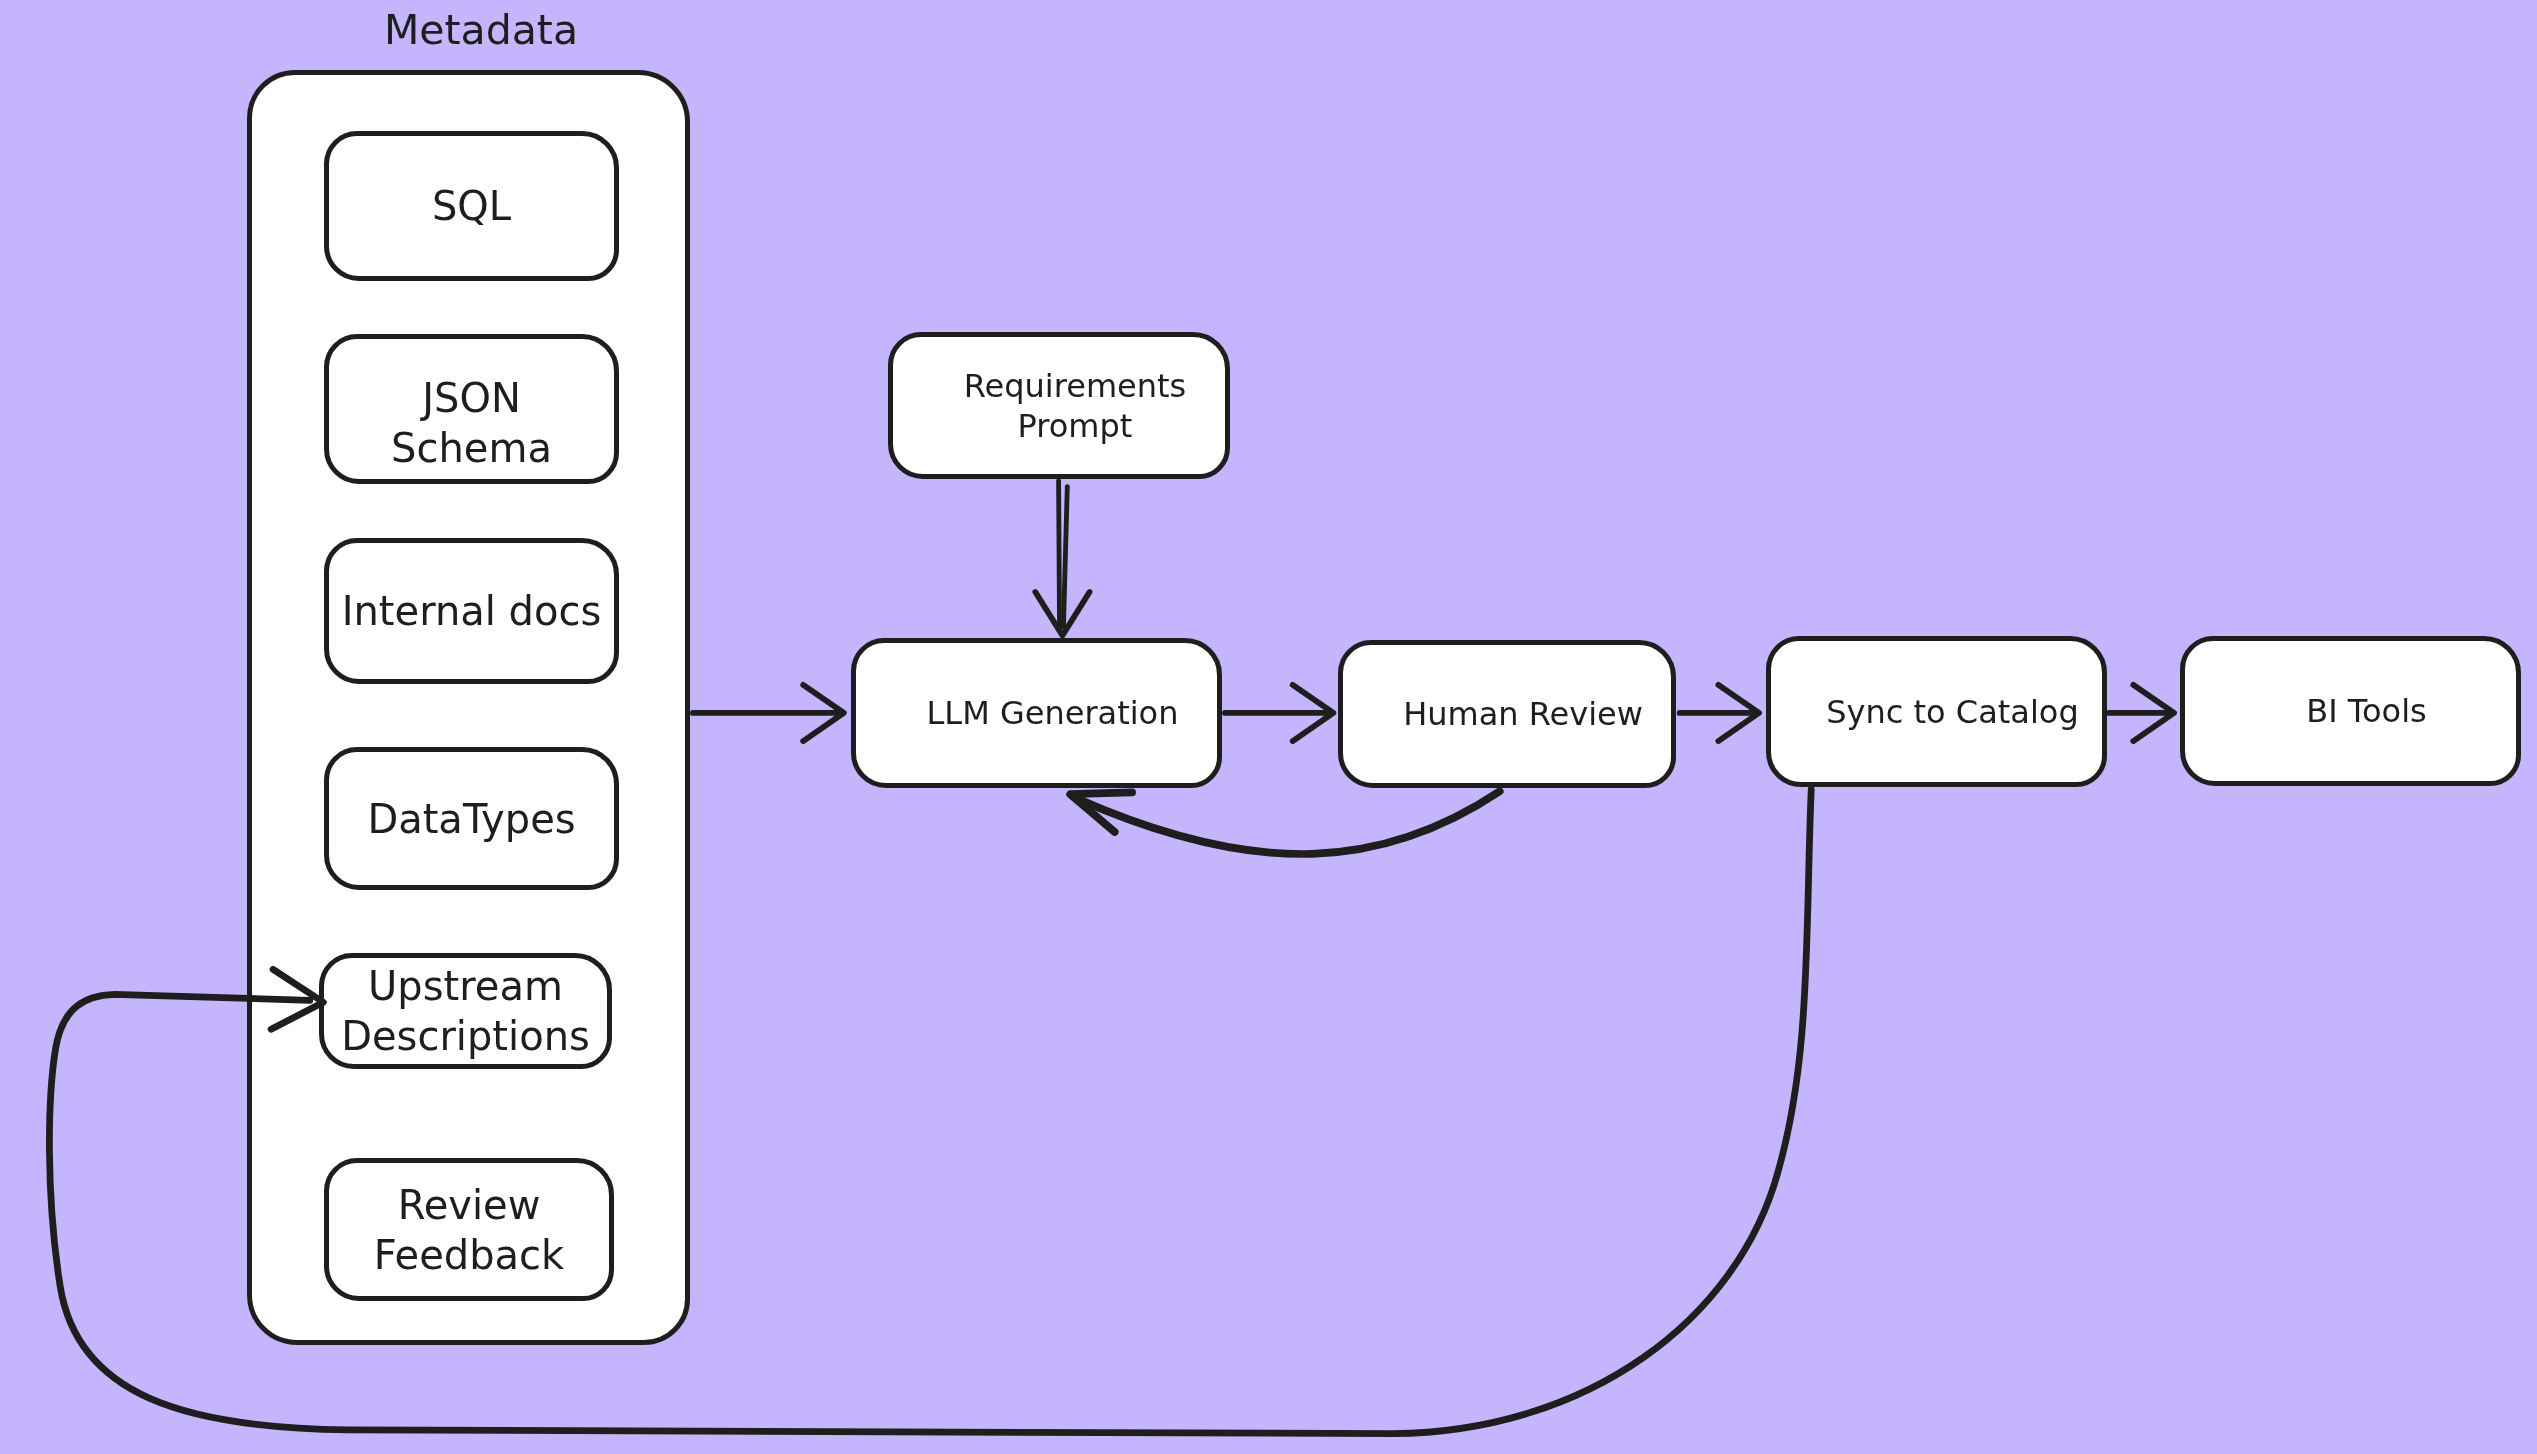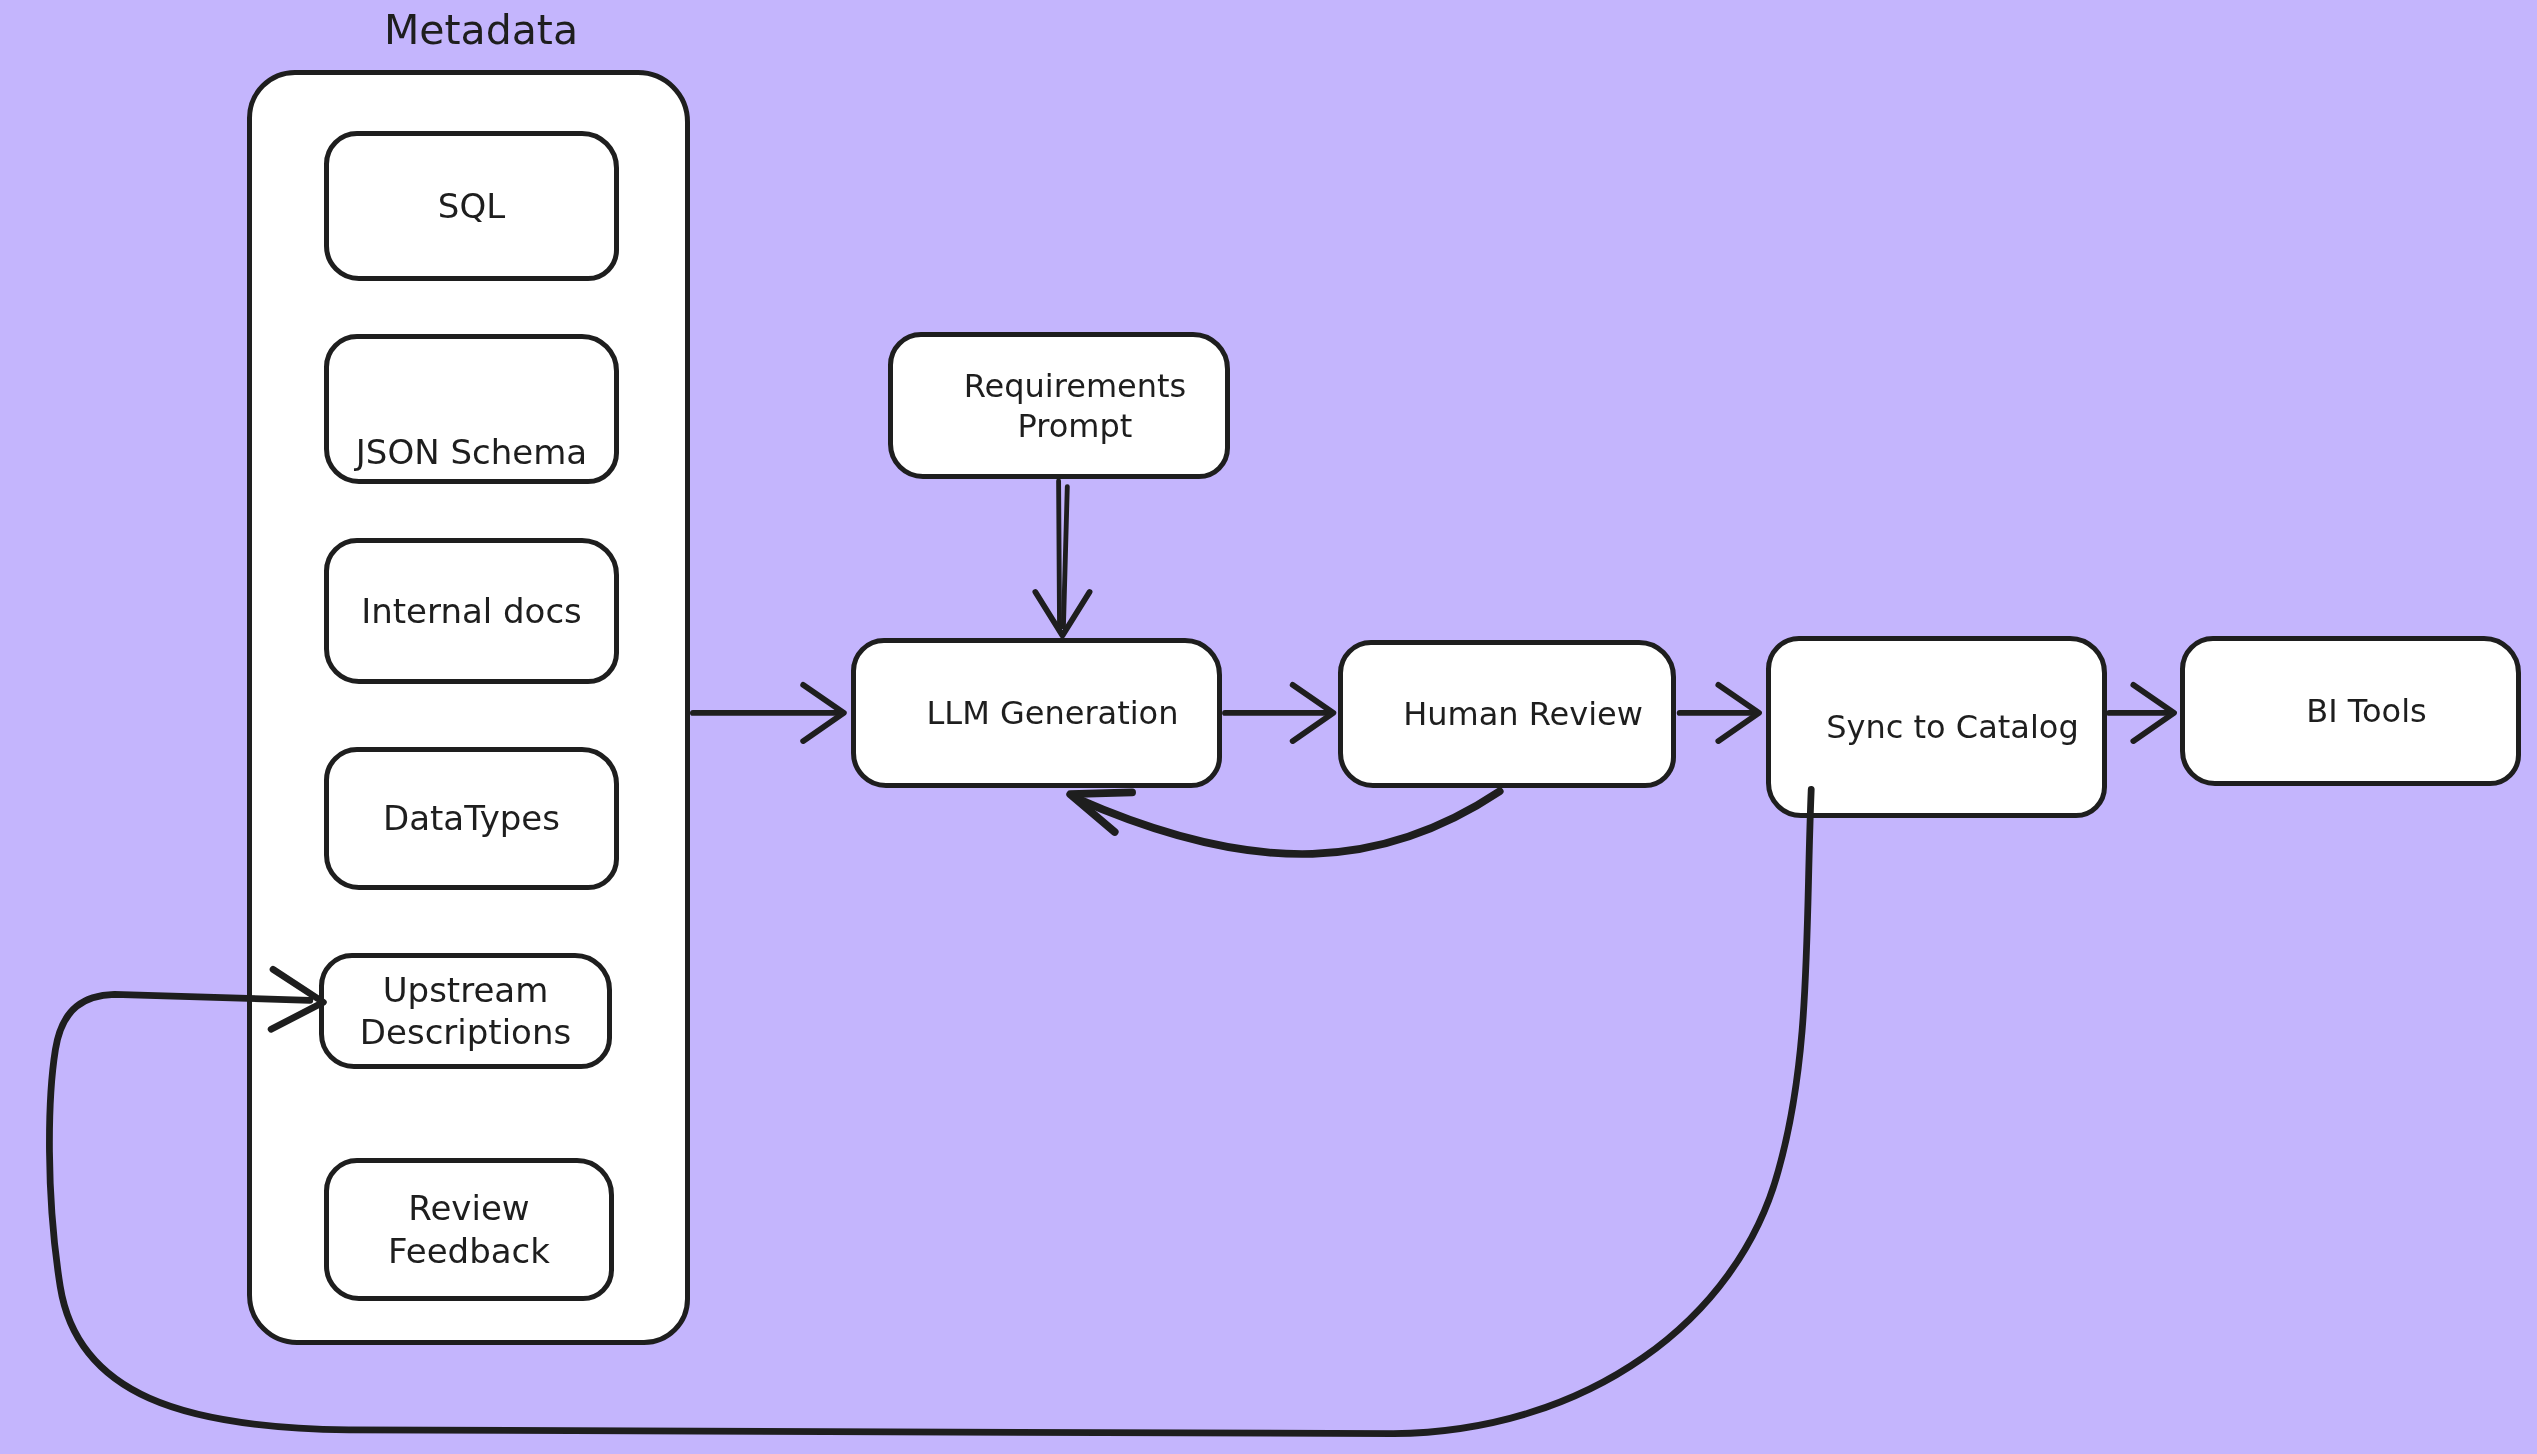--- a/index.html
+++ b/index.html
@@ -43,21 +43,21 @@
     position:absolute;
     text-align:center;
     font-size:41px;
     line-height:1.2;
     z-index:2;
   }
   .label{
     display:block;
     line-height:1.25;
   }
-  .inner .label{font-size:34px;}
+  .inner .label{font-size:40px;}
   .flow .label{font-size:32px;margin-left:32px;}
 </style>
 </head>
 <body>
 
 <div class="stage">
 
   <div class="group-title" style="left:326px;top:5.8px;width:310px;">Metadata</div>
 
   <div class="group-box" style="left:247px;top:70px;width:443px;height:1275px;"></div>
@@ -91,21 +91,21 @@
   </div>
 
   <div class="node flow" style="left:851px;top:638px;width:371px;height:150px;">
     <span class="label">LLM Generation</span>
   </div>
 
   <div class="node flow" style="left:1338px;top:640px;width:338px;height:148px;">
     <span class="label">Human Review</span>
   </div>
 
-  <div class="node flow" style="left:1766px;top:636px;width:341px;height:182px;">
+  <div class="node flow" style="left:1766px;top:636px;width:341px;height:151px;">
     <span class="label">Sync to Catalog</span>
   </div>
 
   <div class="node flow" style="left:2180px;top:636px;width:341px;height:150px;">
     <span class="label">BI Tools</span>
   </div>
 
   <svg class="edges" viewBox="0 0 2623 1503" xmlns="http://www.w3.org/2000/svg" fill="none" stroke="#1e1e1e" stroke-width="6" stroke-linecap="round" stroke-linejoin="round">
 
     <g>

